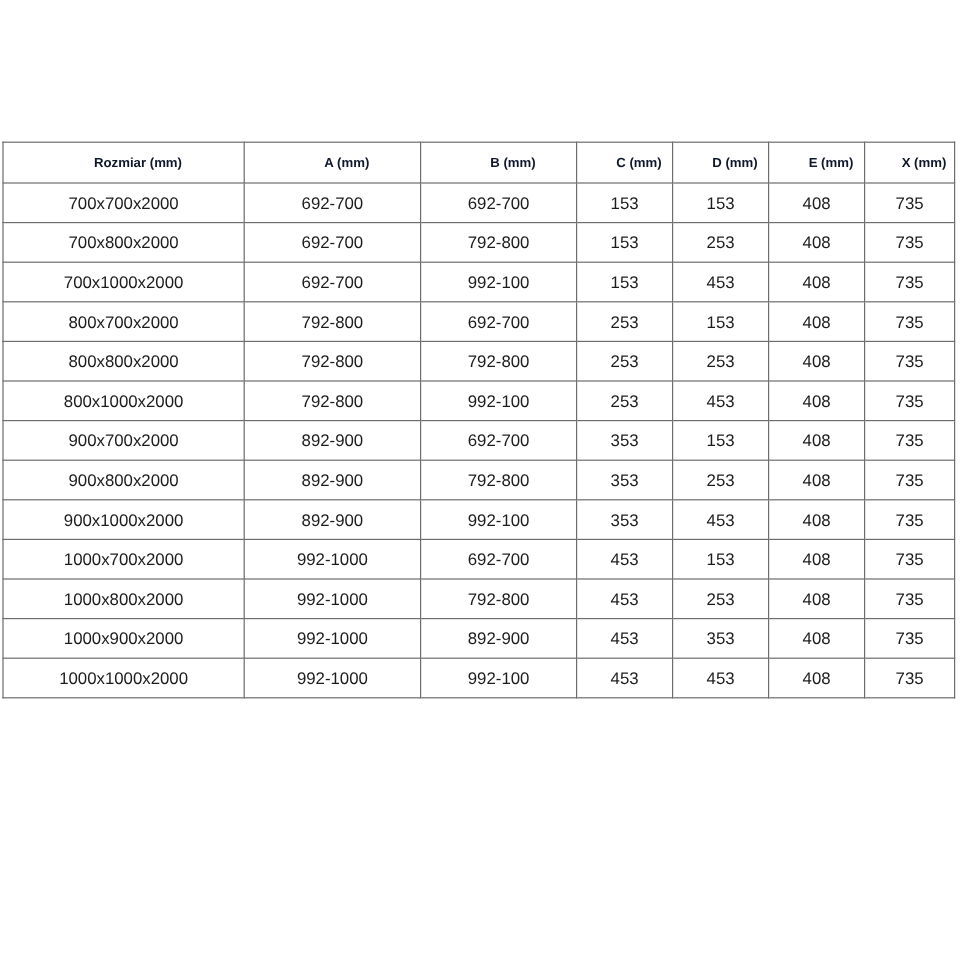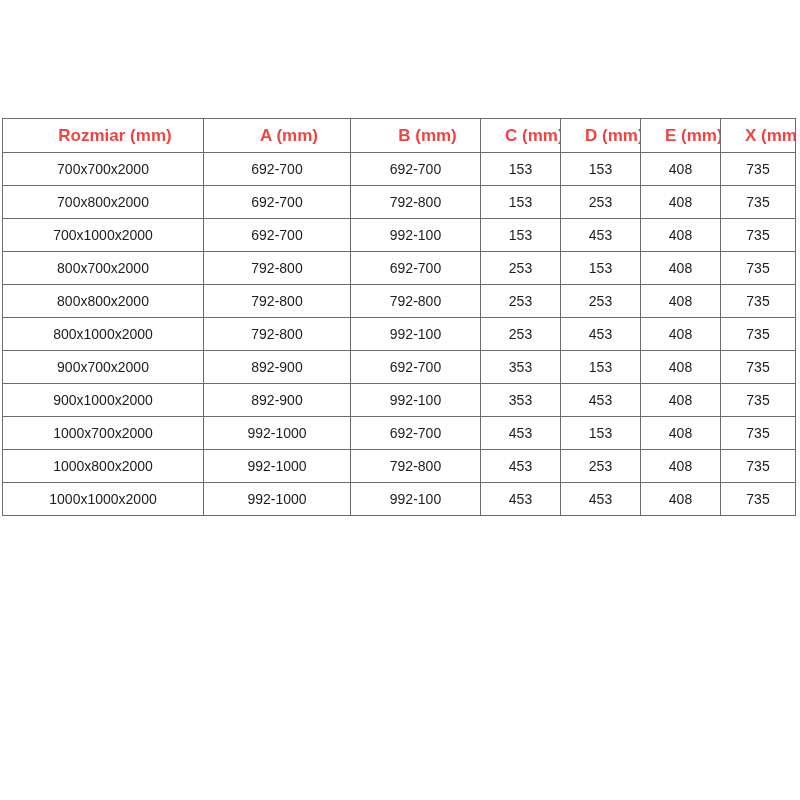--- a/index.html
+++ b/index.html
@@ -28,23 +28,23 @@
   table.size-table td {
     border: 1px solid #6d6d6d;
     text-align: center;
     vertical-align: middle;
     padding: 0;
     overflow: hidden;
     white-space: nowrap;
   }
   table.size-table th {
     height: 33px;
-    font-size: 17px;
+    font-size: 11px;
     font-weight: bold;
-    color: #ef4444;
+    color: #0f172a;
     padding-left: 24px;
   }
   table.size-table td {
     height: 32px;
     font-size: 14px;
     font-weight: normal;
     color: #1c1c1c;
   }
 </style>
 </head>
@@ -130,20 +130,29 @@
         <tr>
           <td>900x700x2000</td>
           <td>892-900</td>
           <td>692-700</td>
           <td>353</td>
           <td>153</td>
           <td>408</td>
           <td>735</td>
         </tr>
         <tr>
+          <td>900x800x2000</td>
+          <td>892-900</td>
+          <td>792-800</td>
+          <td>353</td>
+          <td>253</td>
+          <td>408</td>
+          <td>735</td>
+        </tr>
+        <tr>
           <td>900x1000x2000</td>
           <td>892-900</td>
           <td>992-100</td>
           <td>353</td>
           <td>453</td>
           <td>408</td>
           <td>735</td>
         </tr>
         <tr>
           <td>1000x700x2000</td>
@@ -157,20 +166,29 @@
         <tr>
           <td>1000x800x2000</td>
           <td>992-1000</td>
           <td>792-800</td>
           <td>453</td>
           <td>253</td>
           <td>408</td>
           <td>735</td>
         </tr>
         <tr>
+          <td>1000x900x2000</td>
+          <td>992-1000</td>
+          <td>892-900</td>
+          <td>453</td>
+          <td>353</td>
+          <td>408</td>
+          <td>735</td>
+        </tr>
+        <tr>
           <td>1000x1000x2000</td>
           <td>992-1000</td>
           <td>992-100</td>
           <td>453</td>
           <td>453</td>
           <td>408</td>
           <td>735</td>
         </tr>
       </tbody>
   </table>

